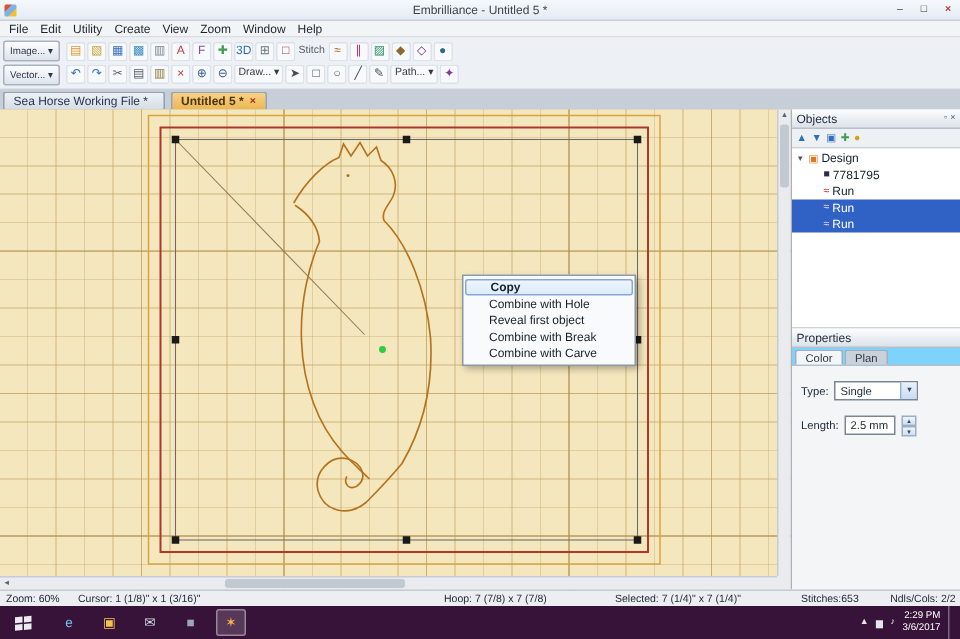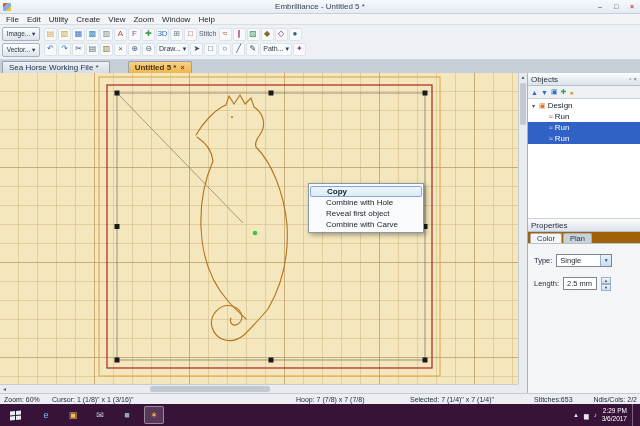--- a/index.html
+++ b/index.html
@@ -31,21 +31,21 @@
     background:linear-gradient(#fcfdfe,#dde4ec); border:1px solid #a7b2bf; border-radius:2px; padding:0 1px; }
   .tb-rows { flex:1; display:flex; flex-direction:column; gap:1px; padding:2px 0; }
   .tb-row { display:flex; align-items:center; gap:1px; height:15px; padding-left:2px; }
   .tbi { min-width:13px; height:13px; border-radius:2px; background:#f7f9fb;
     box-shadow:inset 0 0 0 1px #dce2e9; font-size:8px; line-height:12px; text-align:center; padding:0 1px; }
   .tbi.lbl { background:none; box-shadow:none; font-size:7px; }
   .tbi.wide { font-size:7px; padding:0 3px; }
 
   
   .tabbar { position:absolute; top:60px; left:0; right:0; height:13px; background:#c6ced8;
-    display:flex; align-items:flex-end; padding-left:2px; gap:18px; }
+    display:flex; align-items:flex-end; padding-left:2px; gap:4px; }
   .tab { height:12px; display:flex; align-items:center; background:linear-gradient(#eef2f6,#d5dce4);
     border:1px solid #97a2ae; border-bottom:none; border-radius:2px 2px 0 0; padding:0 6px;
     font-size:8px; color:#23364e; white-space:nowrap; }
   .tab.active { background:linear-gradient(#f6d288,#edb74f); color:#4a3312; font-weight:bold; }
   .tab-close { margin-left:4px; font-size:7px; font-weight:bold; color:transparent; }
   .tab.active .tab-close { color:#a62a1e; }
 
   
   .main { position:absolute; top:73px; left:0; width:640px; height:320px; display:flex; }
   .canvas-wrap { position:relative; width:527px; height:320px; background-color:#f5e7bd;
@@ -78,21 +78,21 @@
     display:flex; align-items:center; padding:0 3px; color:#1d2836; }
   .panel-header .ph-icons { margin-left:auto; display:flex; gap:2px; color:#51607a; font-size:6px; }
   .obj-toolbar { height:13px; display:flex; align-items:center; gap:3px; background:#eef1f4;
     border-bottom:1px solid #ccd2d9; padding:0 3px; font-size:7px; }
   .tree { height:120px; background:#fff; border-bottom:1px solid #ccd2d9; overflow:hidden; padding-top:1px; }
   .tree-row { height:11px; display:flex; align-items:center; gap:2px; font-size:8px; color:#13202e; }
   .tree-row.selected { background:#2f62c4; color:#fff; }
   .tw { font-size:6px; width:7px; text-align:center; color:#4a5668; }
   .tree-row.selected .tw { color:#cfe0ff; }
   .ticon { font-size:7px; }
-  .prop-tabs { height:12px; display:flex; gap:1px; padding:1px 2px 0; background:#a16207; border-bottom:1px solid #b7c0cb; }
+  .prop-tabs { height:12px; display:flex; gap:1px; padding:1px 2px 0; background:#7dd3fc; border-bottom:1px solid #b7c0cb; }
   .ptab { padding:0 6px; font-size:7.5px; line-height:10px; background:#c9d1da; border:1px solid #a5afba;
     border-bottom:none; border-radius:2px 2px 0 0; color:#2c3razor642; color:#2c3642; }
   .ptab.active { background:#f3f5f7; }
   .prop-body { background:#f3f5f7; height:150px; padding:10px 6px; display:flex; flex-direction:column; gap:10px; }
   .prop-row { display:flex; align-items:center; gap:4px; font-size:7.5px; color:#1d2836; }
   .combo { display:flex; align-items:center; background:#fff; border:1px solid #7a8694; height:13px; width:56px; padding-left:3px; font-size:7.5px; }
   .combo-btn { margin-left:auto; width:11px; align-self:stretch; background:linear-gradient(#eaf2fb,#c7dcf2);
     border-left:1px solid #99afc8; font-size:5px; line-height:11px; text-align:center; color:#2c4a6e; }
   .mini-input { background:#fff; border:1px solid #7a8694; height:13px; width:34px; font-size:7.5px;
     padding-left:3px; display:inline-flex; align-items:center; }
@@ -261,20 +261,25 @@
           <span class="oti" style="color: rgb(216, 160, 24);">●</span>
         </div>
       <div class="tree">
 
           <div class="tree-row" style="padding-left: 2px;">
             <span class="tw">▾</span>
             <span class="ticon" style="color: rgb(224, 120, 32);">▣</span>
             <span class="tlabel">Design</span>
           </div>
 
+          <div class="tree-row" style="padding-left: 12px;">
+            <span class="tw"></span>
+            <span class="ticon" style="color: rgb(42, 42, 74);">■</span>
+            <span class="tlabel">7781795</span>
+          </div>
 
           <div class="tree-row" style="padding-left: 12px;">
             <span class="tw"></span>
             <span class="ticon" style="color: rgb(192, 48, 48);">≈</span>
             <span class="tlabel">Run</span>
           </div>
 
           <div class="tree-row selected" style="padding-left: 12px;">
             <span class="tw"></span>
             <span class="ticon" style="color: rgb(255, 208, 208);">≈</span>
@@ -315,20 +320,21 @@
         </div>
       </div>
     </div>
   </div>
 
   <div class="context-menu">
 
   <div class="cm-item hl">Copy</div>
       <div class="cm-item">Combine with Hole</div>
       <div class="cm-item">Reveal first object</div>
+      <div class="cm-item">Combine with Break</div>
       <div class="cm-item">Combine with Carve</div>
     </div>
 
   <div class="statusbar">
     <span class="st-zoom">Zoom: 60%</span>
     <span class="st-cursor">Cursor: 1 (1/8)" x 1 (3/16)"</span>
     <span class="st-hoop">Hoop: 7 (7/8) x 7 (7/8)</span>
     <span class="st-selected">Selected: 7 (1/4)" x 7 (1/4)"</span>
     <span class="st-stitches">Stitches:653</span>
     <span class="st-ndls">Ndls/Cols: 2/2</span>

